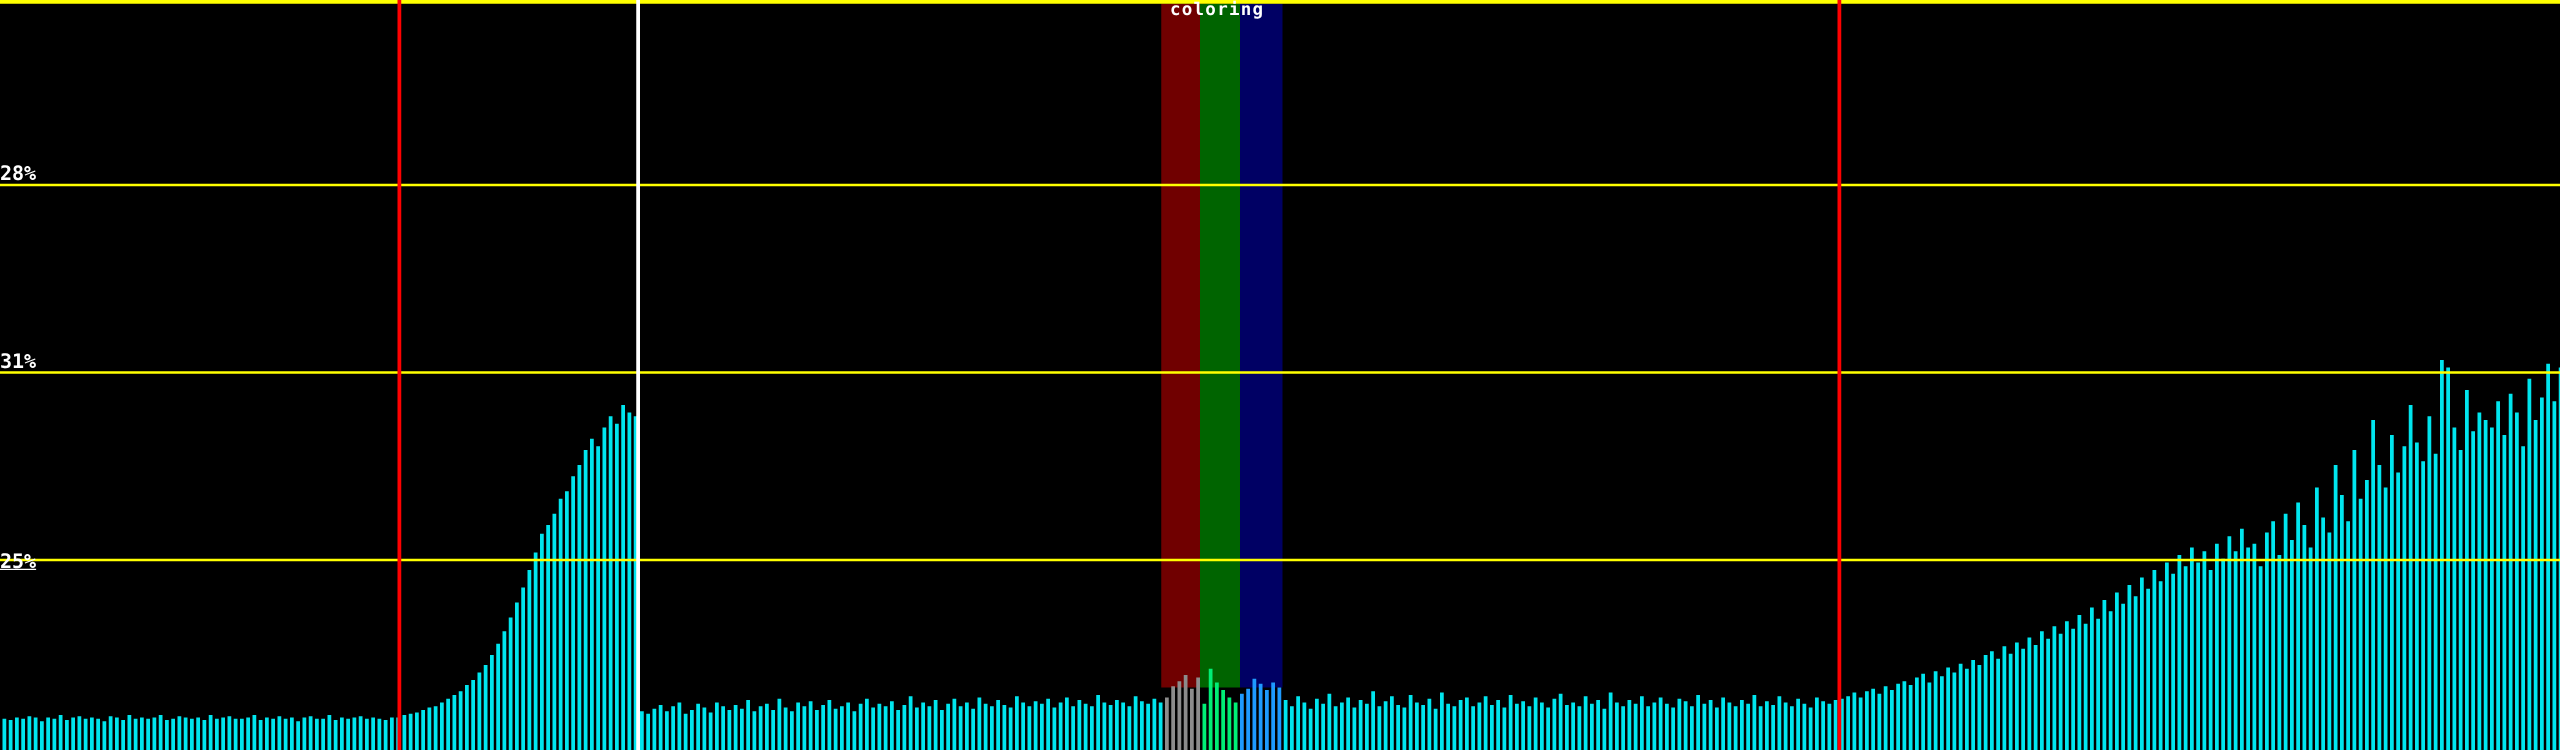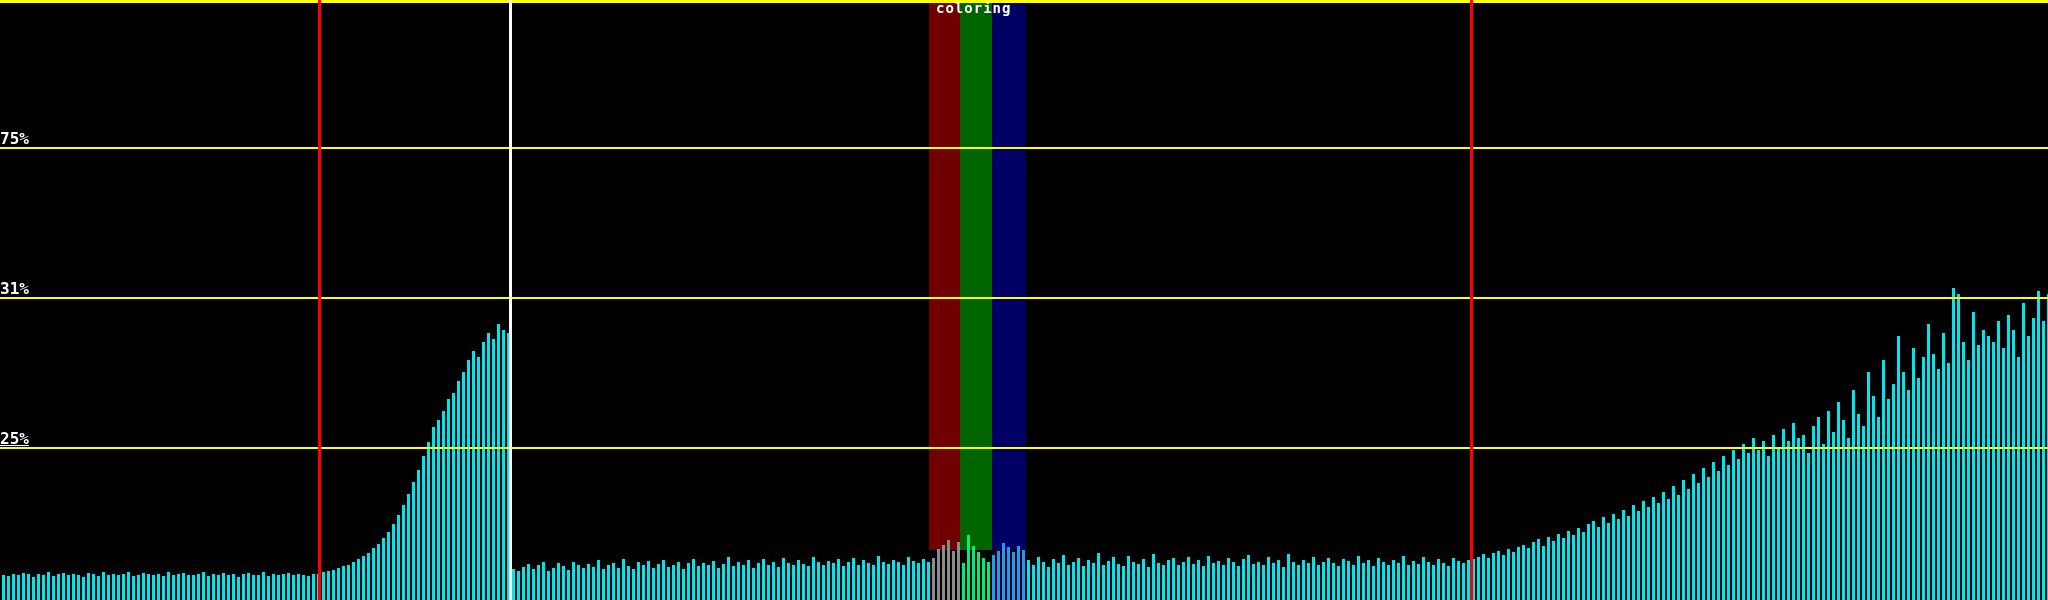--- a/index.html
+++ b/index.html
@@ -452,18 +452,18 @@
       <div class="gridline" style="top: 297px; background: rgb(255, 255, 0);"></div>
       <div class="gridline" style="top: 447px; background: rgb(255, 255, 0);"></div>
     </div>
   <div id="top-border" style="background: rgb(255, 255, 0); height: 3px;"></div>
   <div id="markers-layer">
       <div class="vmarker" style="left: 318px; width: 3px; background: rgb(255, 0, 0);"></div>
       <div class="vmarker" style="left: 509px; width: 3px; background: rgb(255, 255, 255);"></div>
       <div class="vmarker" style="left: 1470px; width: 3px; background: rgb(255, 0, 0);"></div>
     </div>
   <div id="ylabels-layer">
-      <div class="ylabel" style="top: 130px;">75%</div>
+      <div class="ylabel" style="top: 130px;">28%</div>
       <div class="ylabel" style="top: 280px;">31%</div>
-      <div class="ylabel" style="top: 430px; text-decoration: underline;">25%</div>
+      <div class="ylabel" style="top: 440px; text-decoration: underline;">25%</div>
     </div>
   <div id="legend-title">coloring</div>
 </div>
 
 </body></html>

